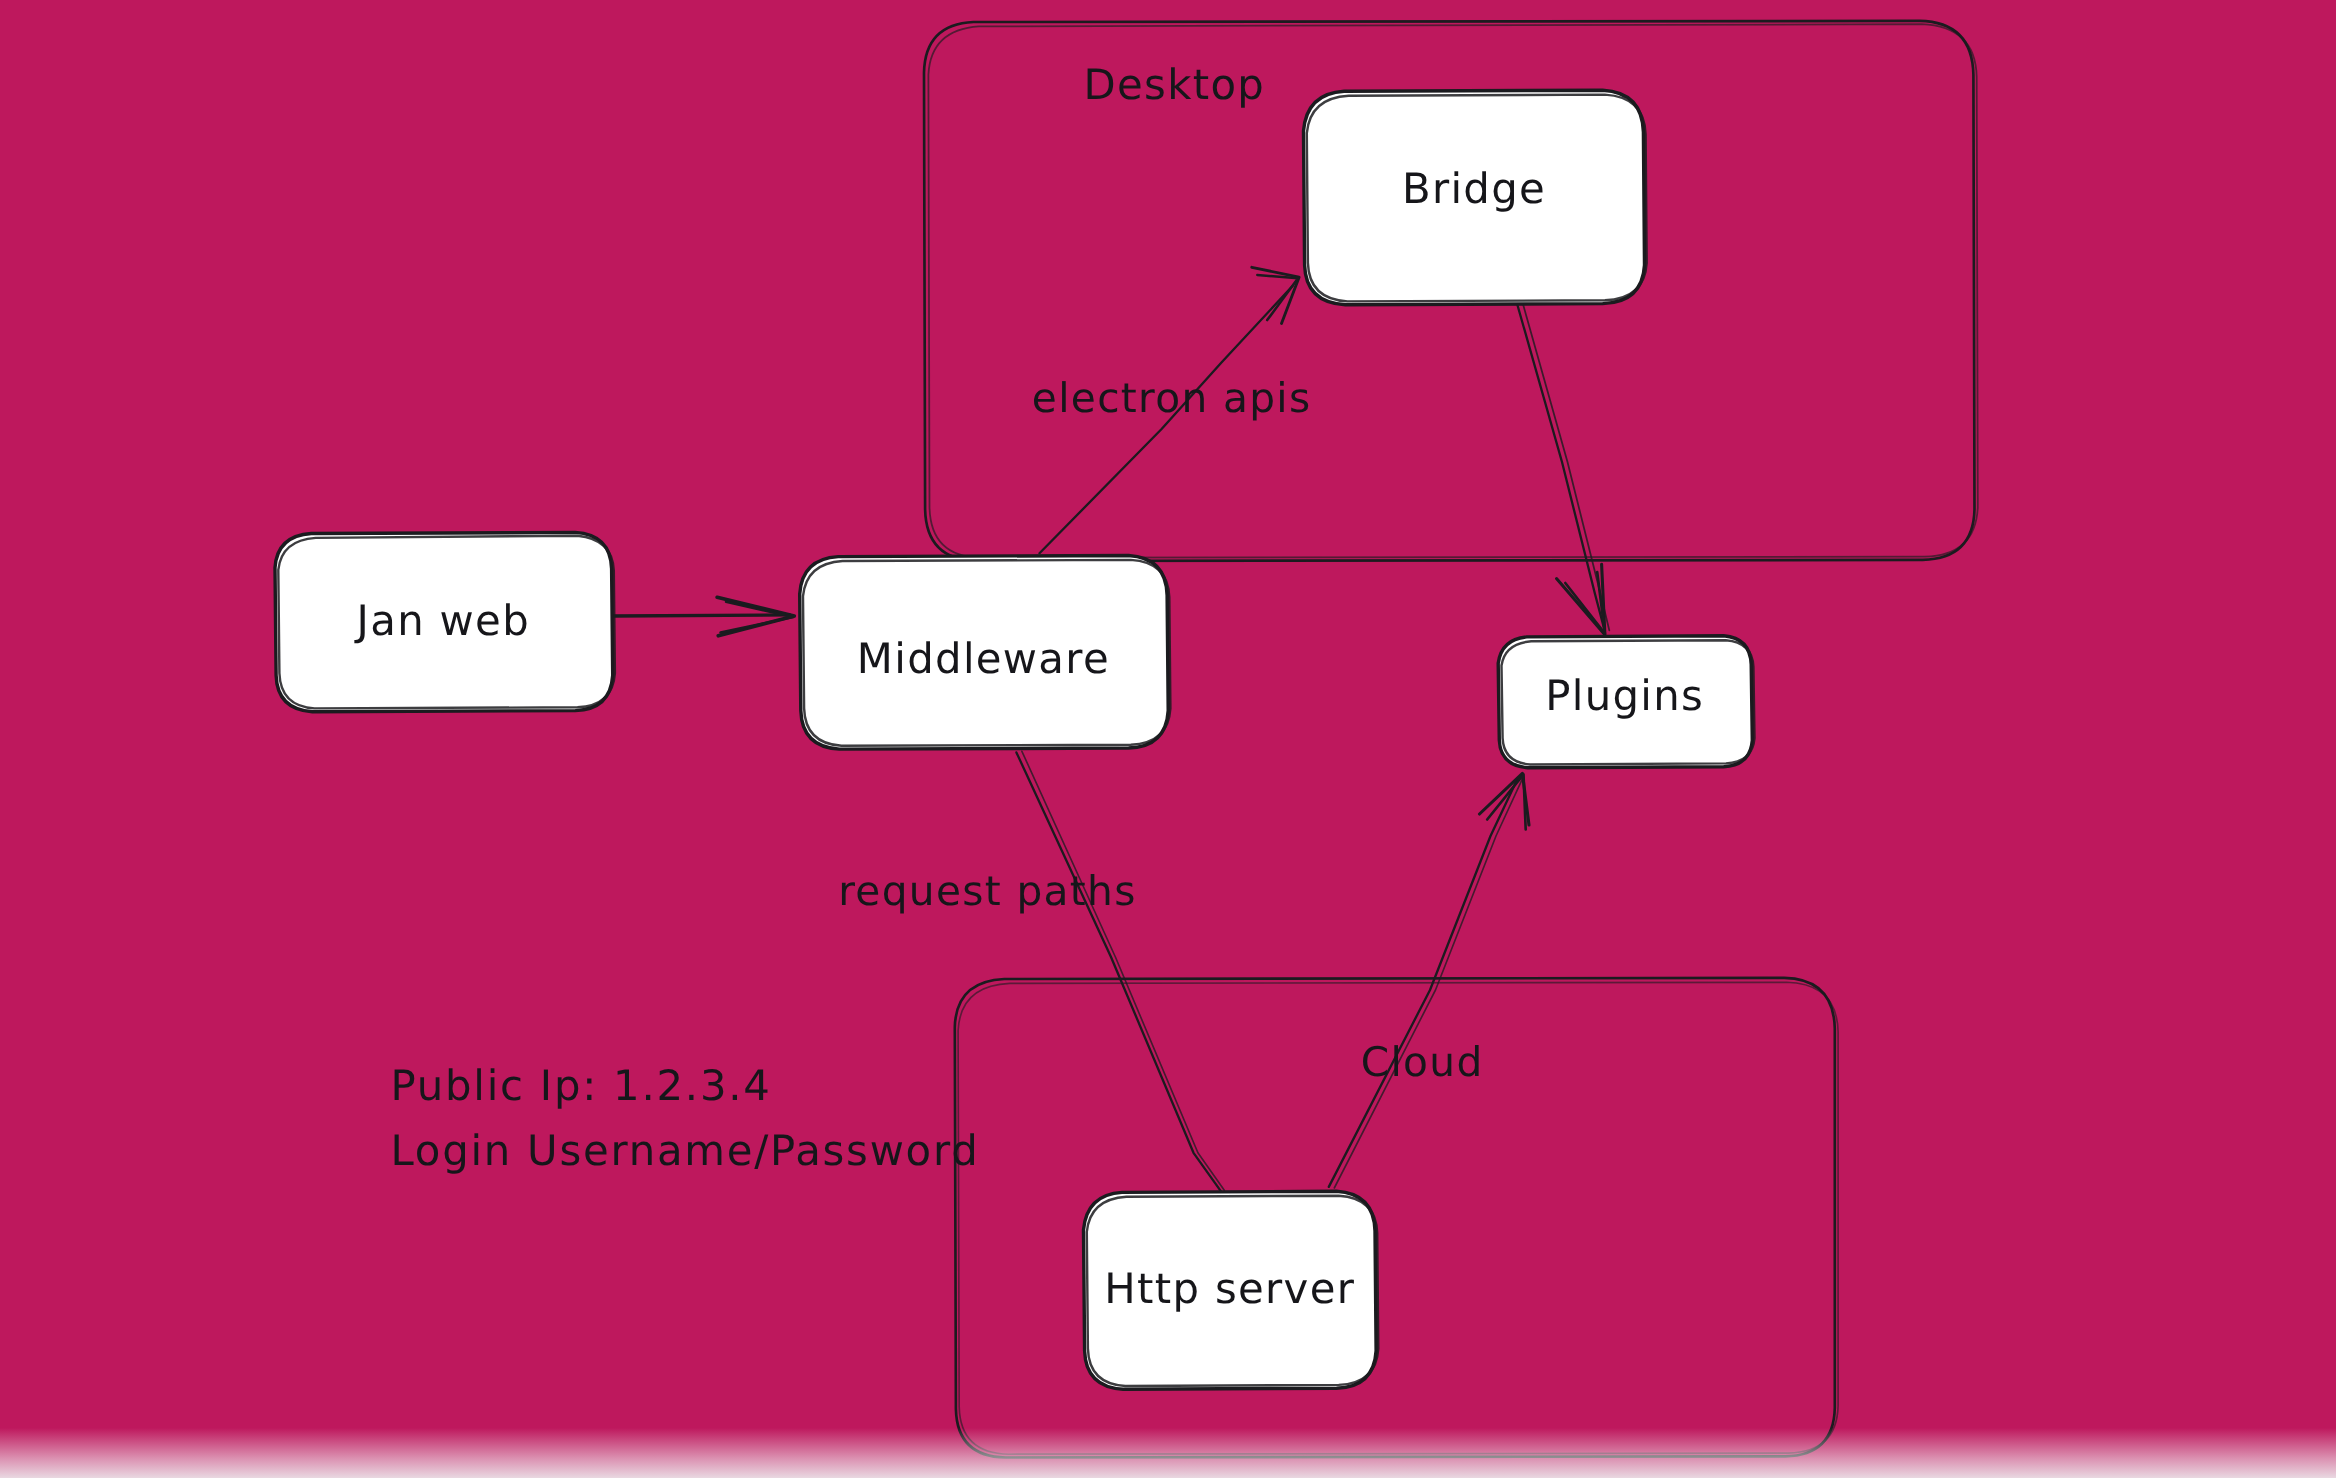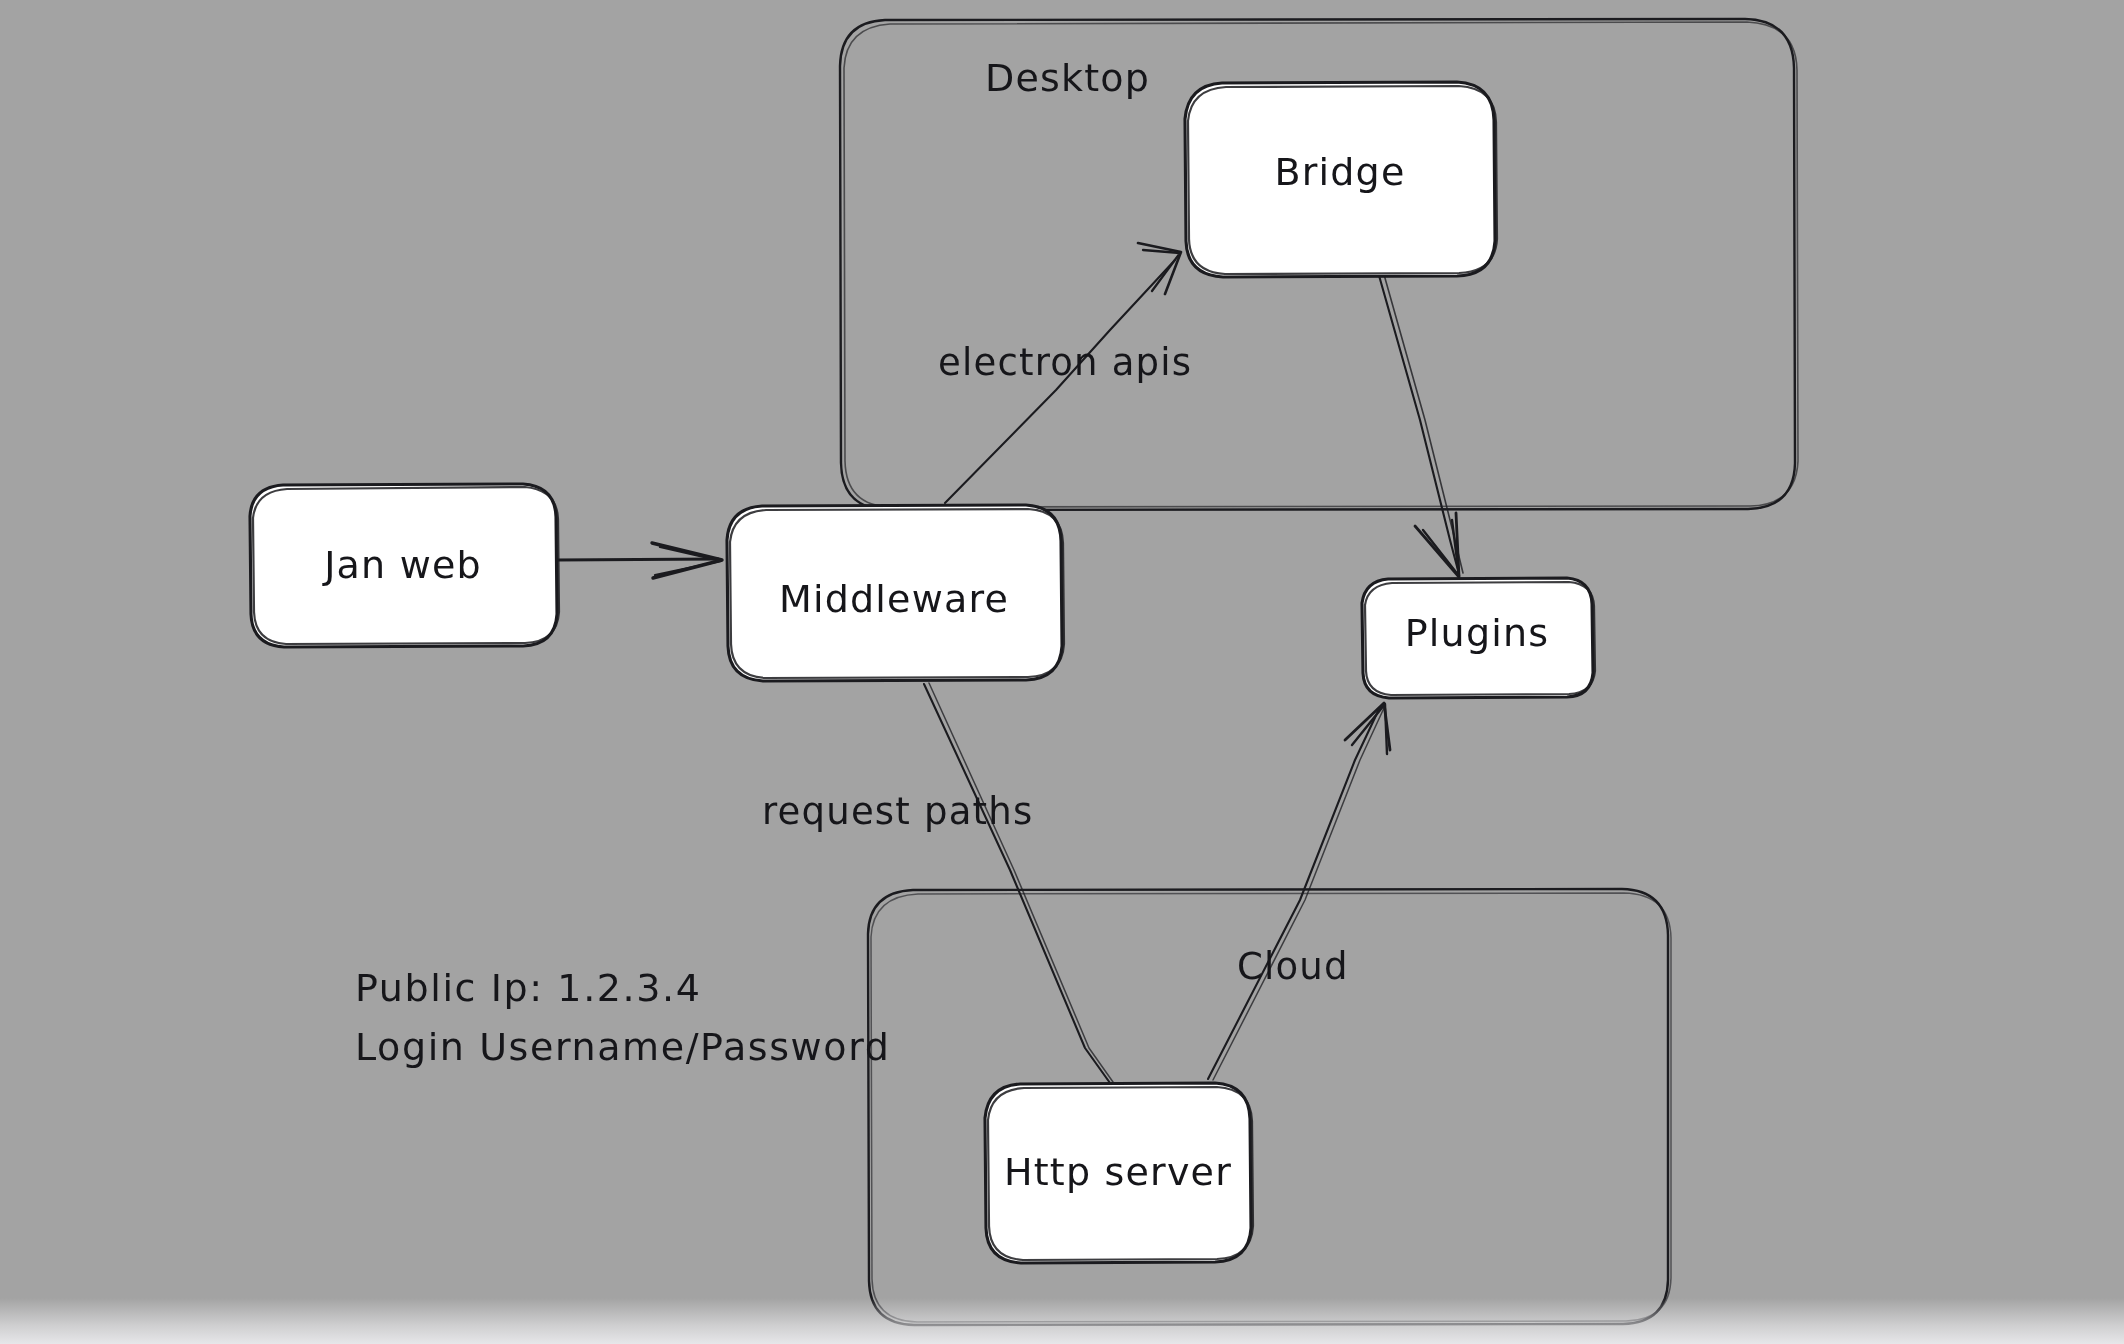--- a/index.html
+++ b/index.html
@@ -6,21 +6,21 @@
   html, body {
     margin: 0;
     padding: 0;
     background: #ffffff;
     font-family: "DejaVu Sans", sans-serif;
   }
   #canvas-root {
     position: relative;
     width: 2124px;
     height: 1344px;
-    background: #a3a3a3;
+    background: #be185d;
     overflow: hidden;
   }
   #bottom-fade {
     position: absolute;
     left: 0;
     bottom: 0;
     width: 100%;
     height: 46px;
     background: linear-gradient(to bottom, rgba(255,255,255,0) 0%, rgba(243,243,245,0.55) 60%, rgba(238,238,241,0.9) 100%);
     pointer-events: none;

